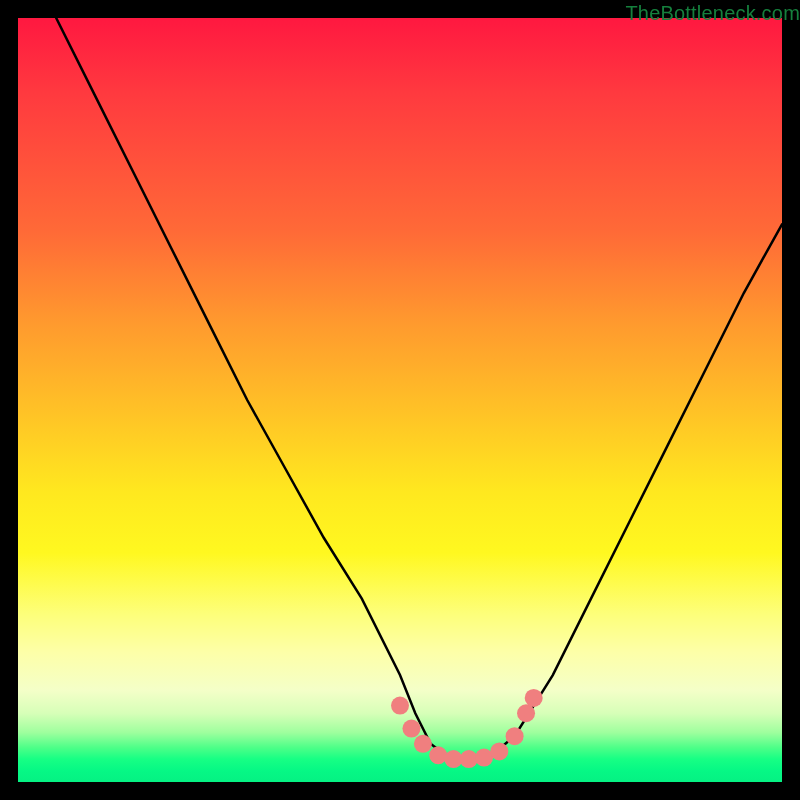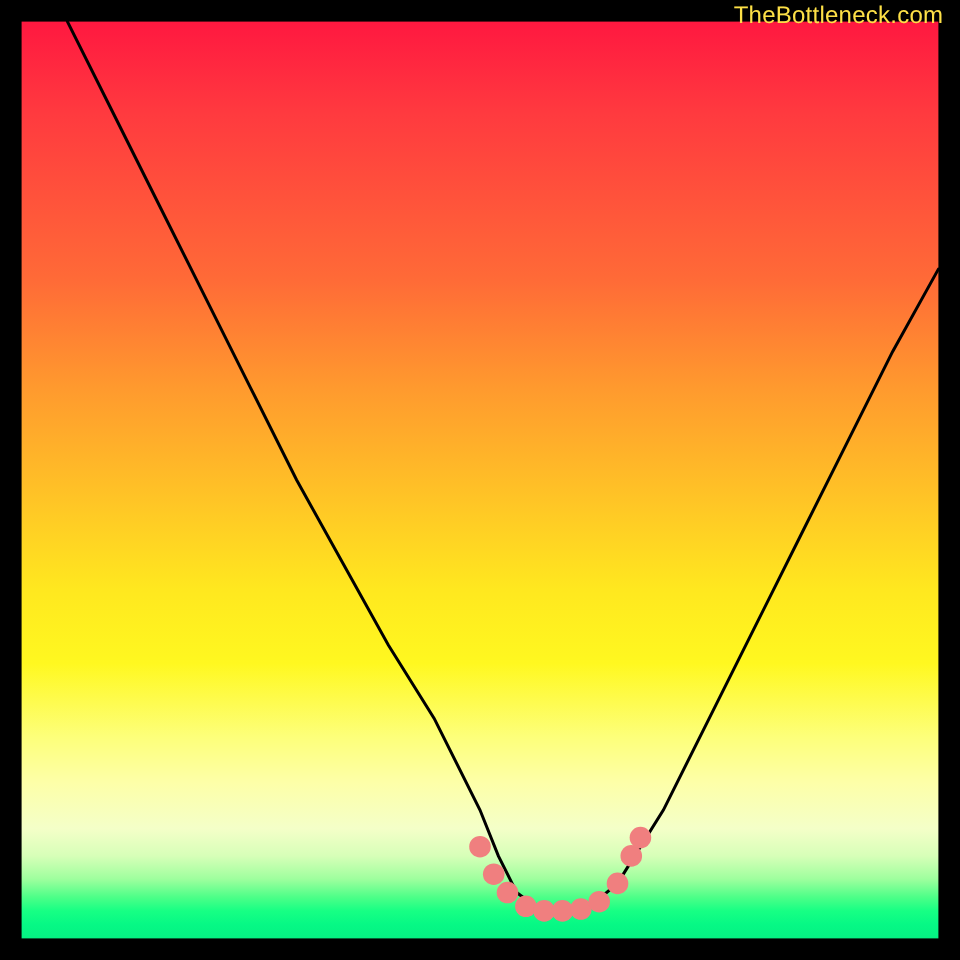--- a/index.html
+++ b/index.html
@@ -49,22 +49,22 @@
     position: absolute;
     left: 0;
     top: 0;
     width: 764px;
     height: 764px;
     overflow: visible;
   }
   .attribution {
     position: absolute;
     top: 2px;
-    right: 14px;
-    color: #fde047;
+    right: 0;
+    color: #15803d;
     font-size: 20px;
     font-weight: 500;
     letter-spacing: 0.2px;
     user-select: none;
   }
 </style>
 </head>
 <body>
 
 <div class="frame">

